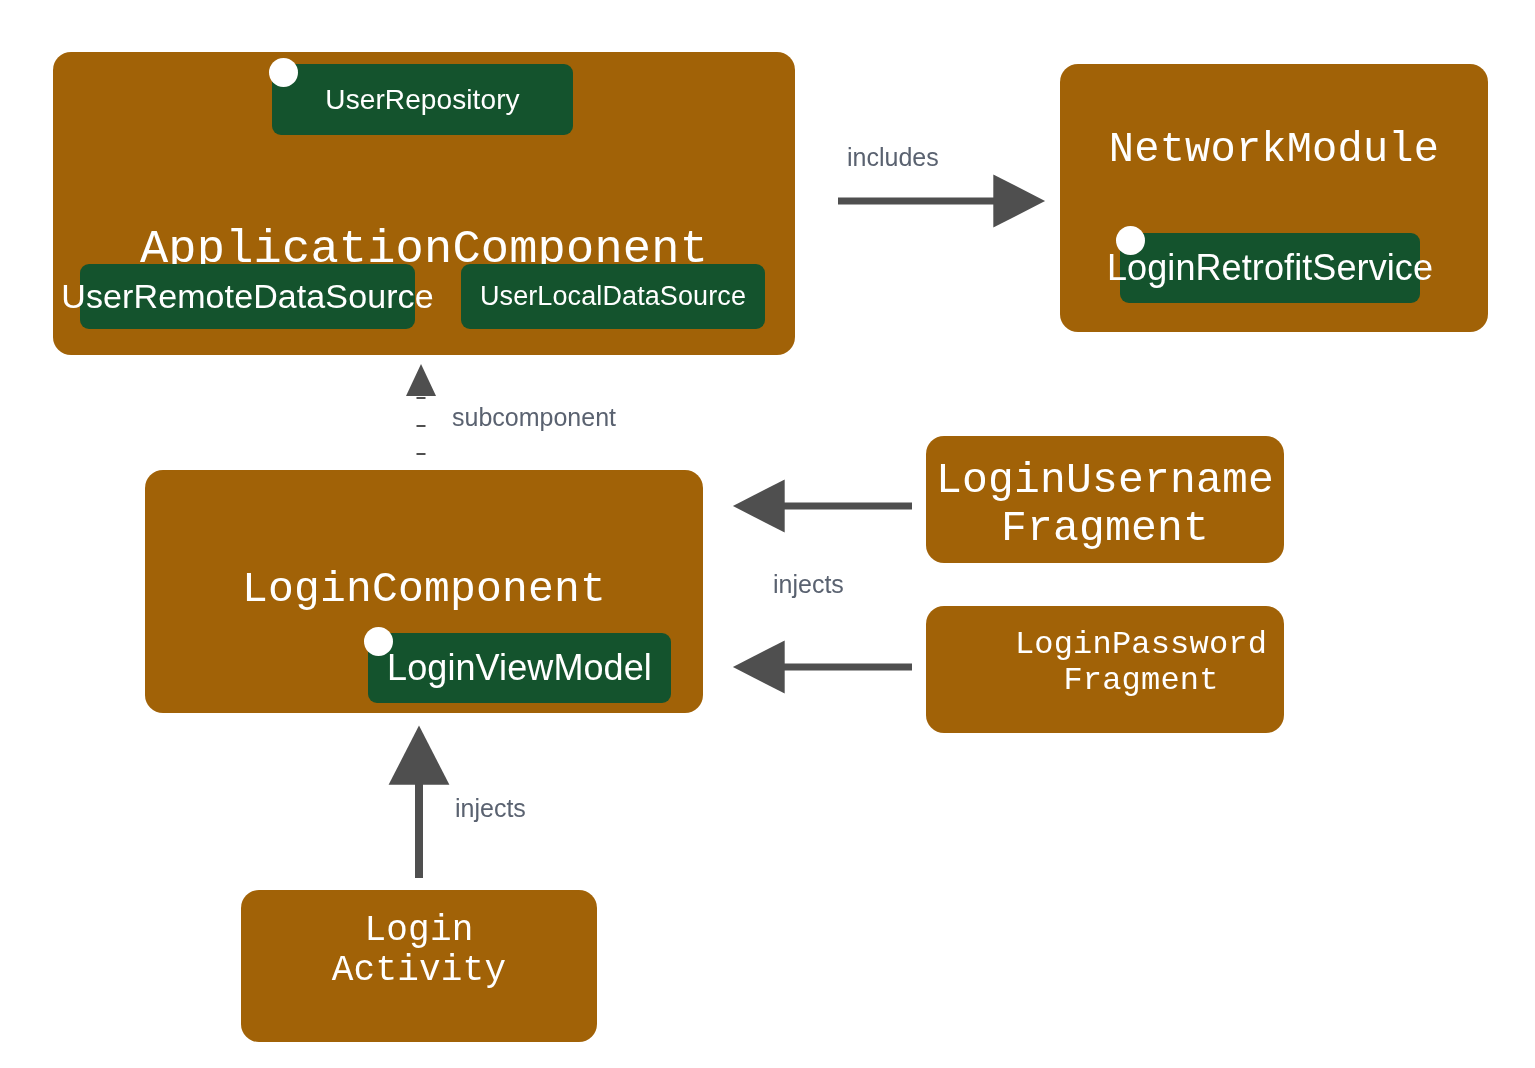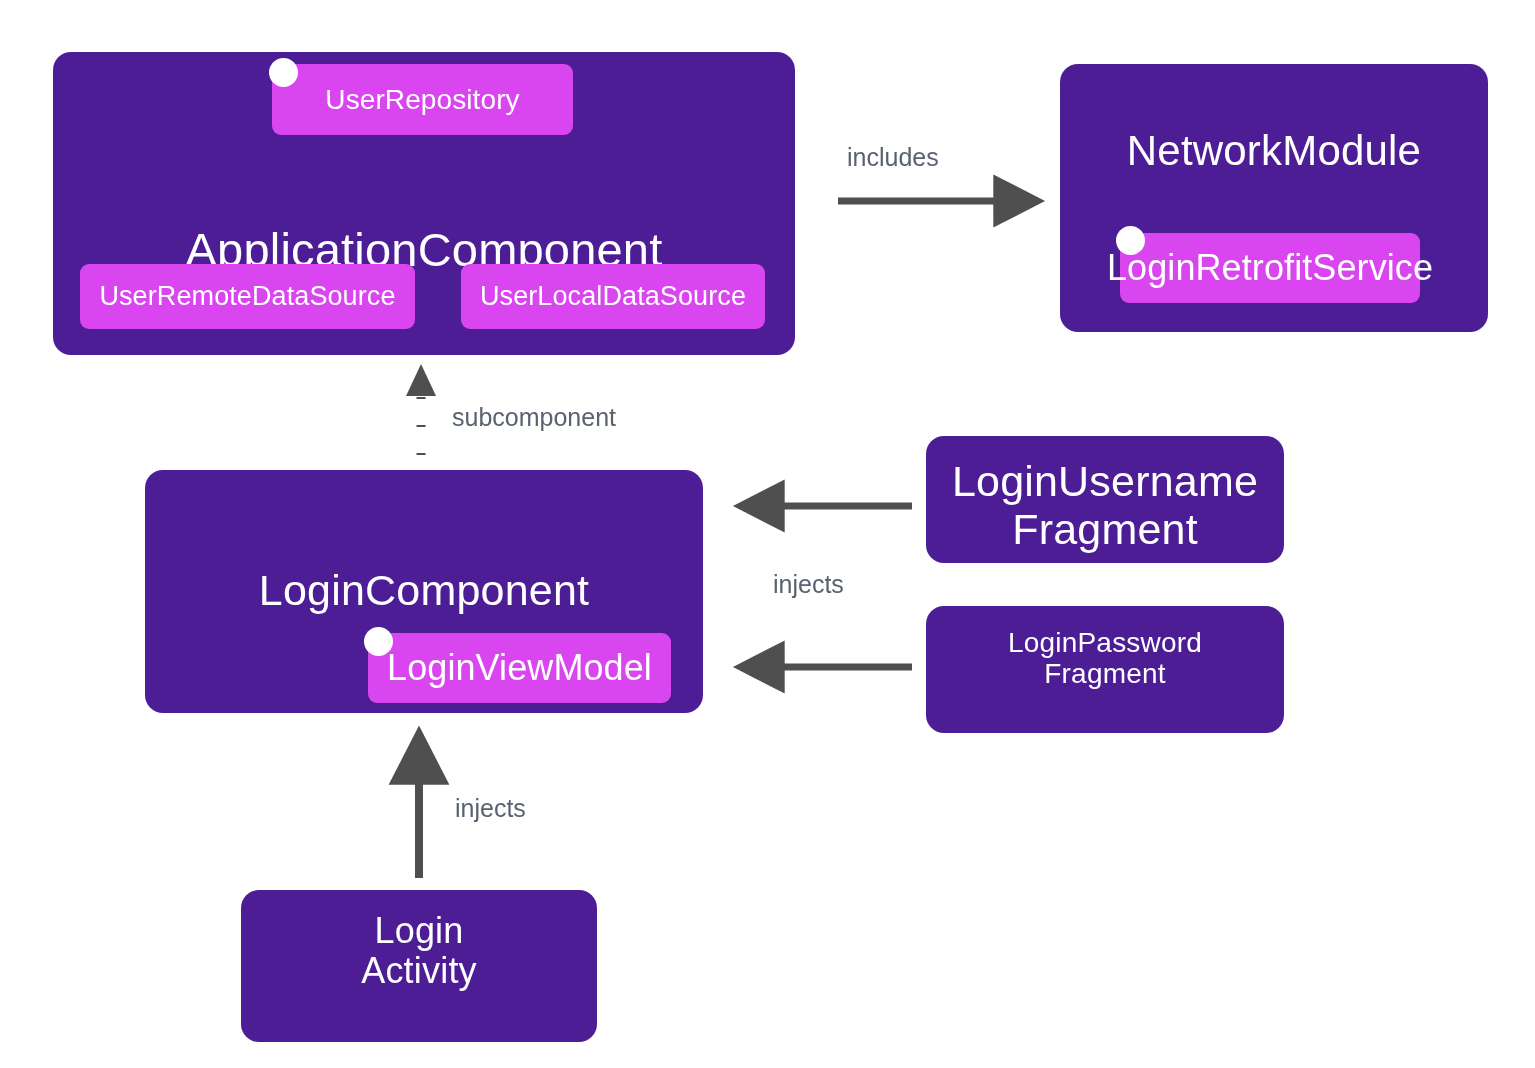--- a/index.html
+++ b/index.html
@@ -15,40 +15,41 @@
     position: relative;
     width: 1535px;
     height: 1068px;
     background: #ffffff;
     overflow: hidden;
   }
 
   
   .green-box {
     position: absolute;
-    background: #4c1d95;
+    background: #a16207;
     border-radius: 18px;
     box-sizing: border-box;
+    font-family: Liberation Mono, monospace;
   }
   .green-title {
     position: absolute;
     left: 0;
     width: 100%;
     text-align: center;
     color: #ffffff;
     font-weight: 400;
     letter-spacing: .2px;
     line-height: 1.12;
     white-space: pre-line;
   }
 
   
   .dark-chip {
     position: absolute;
-    background: #d946ef;
+    background: #14532d;
     border-radius: 9px;
     box-sizing: border-box;
     display: flex;
     align-items: center;
     justify-content: center;
     color: #ffffff;
     font-weight: 400;
     letter-spacing: .1px;
   }
   .dark-chip .chip-label {
@@ -89,21 +90,21 @@
 
   <div class="green-box" style="left:53px; top:52px; width:742px; height:303px;">
     <div class="green-title" style="top:172px; font-size:47px;">ApplicationComponent</div>
   </div>
   <div class="dark-chip" style="left:272px; top:64px; width:301px; height:71px;">
     <span class="chip-label" style="font-size:28px;">UserRepository</span>
   </div>
   <div class="socket" style="left:269px; top:58px; width:29px; height:29px;"></div>
 
   <div class="dark-chip" style="left:80px; top:264px; width:335px; height:65px;">
-    <span class="chip-label" style="font-size:27px;">UserRemoteDataSource</span>
+    <span class="chip-label" style="font-size:34px;">UserRemoteDataSource</span>
   </div>
   <div class="dark-chip" style="left:461px; top:264px; width:304px; height:65px;">
     <span class="chip-label" style="font-size:27px;">UserLocalDataSource</span>
   </div>
 
   <div class="green-box" style="left:1060px; top:64px; width:428px; height:268px;">
     <div class="green-title" style="top:63px; font-size:42px;">NetworkModule</div>
   </div>
   <div class="dark-chip" style="left:1120px; top:233px; width:300px; height:70px;">
     <span class="chip-label" style="font-size:36px;">LoginRetrofitService</span>
@@ -117,21 +118,21 @@
     <span class="chip-label" style="font-size:36px;">LoginViewModel</span>
   </div>
   <div class="socket" style="left:364px; top:627px; width:29px; height:29px;"></div>
 
   <div class="green-box" style="left:926px; top:436px; width:358px; height:127px;">
     <div class="green-title" style="top:21px; font-size:43px;">LoginUsername
 Fragment</div>
   </div>
 
   <div class="green-box" style="left:926px; top:606px; width:358px; height:127px;">
-    <div class="green-title" style="top:21px; font-size:28px;">LoginPassword
+    <div class="green-title" style="top:21px; font-size:32px;margin-left:36px;">LoginPassword
 Fragment</div>
   </div>
 
   <div class="green-box" style="left:241px; top:890px; width:356px; height:152px;">
     <div class="green-title" style="top:21px; font-size:36px;">Login
 Activity</div>
   </div>
 
   <svg id="edges" viewBox="0 0 1535 1068" xmlns="http://www.w3.org/2000/svg">
     <defs>

